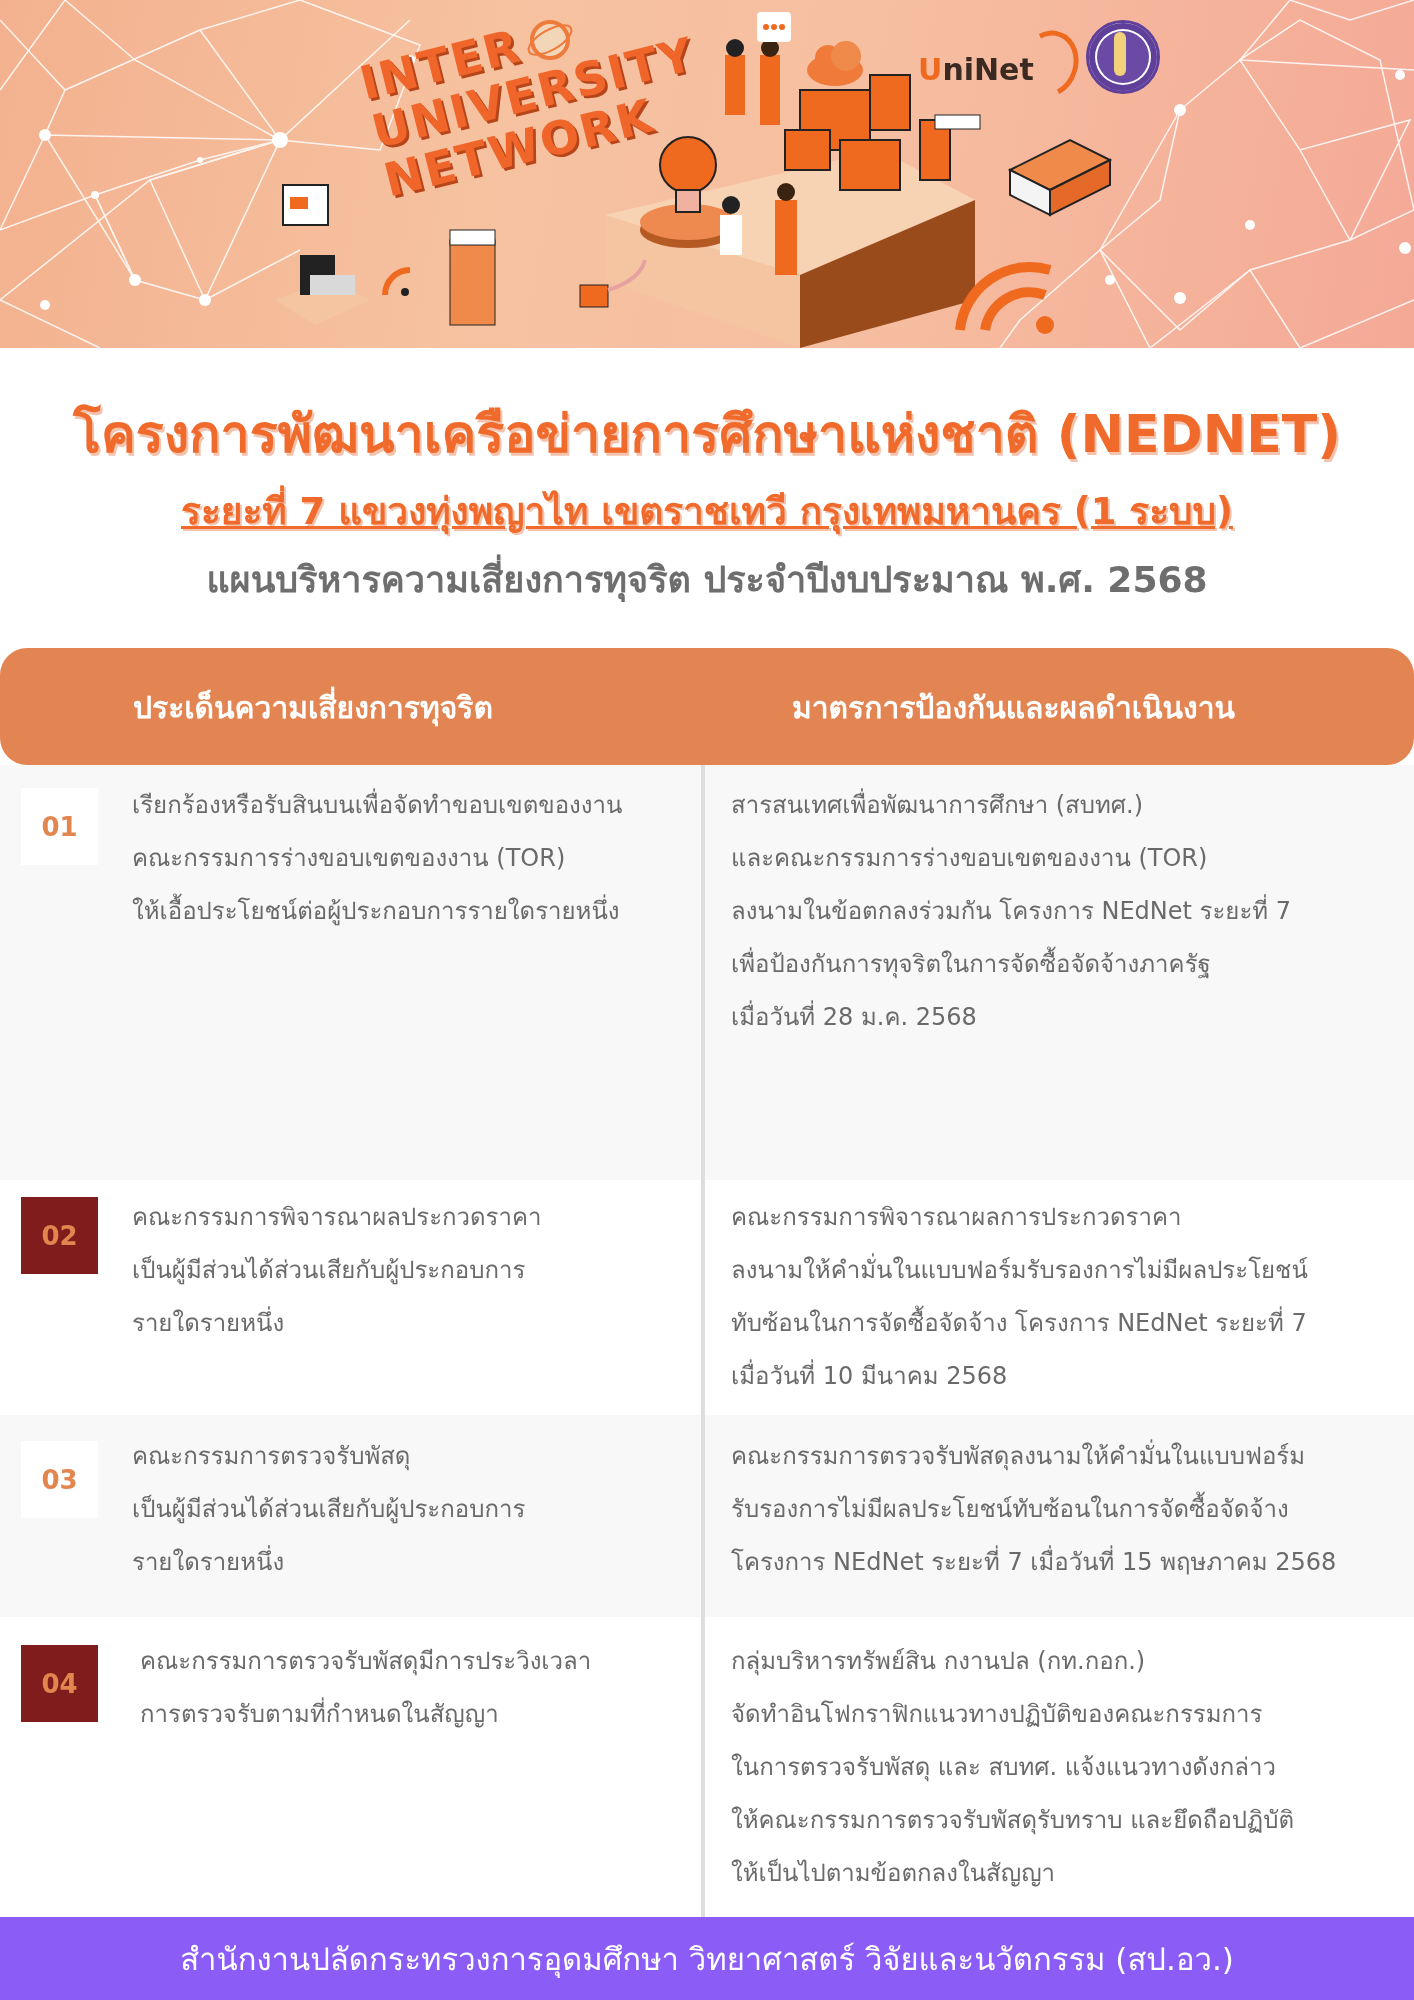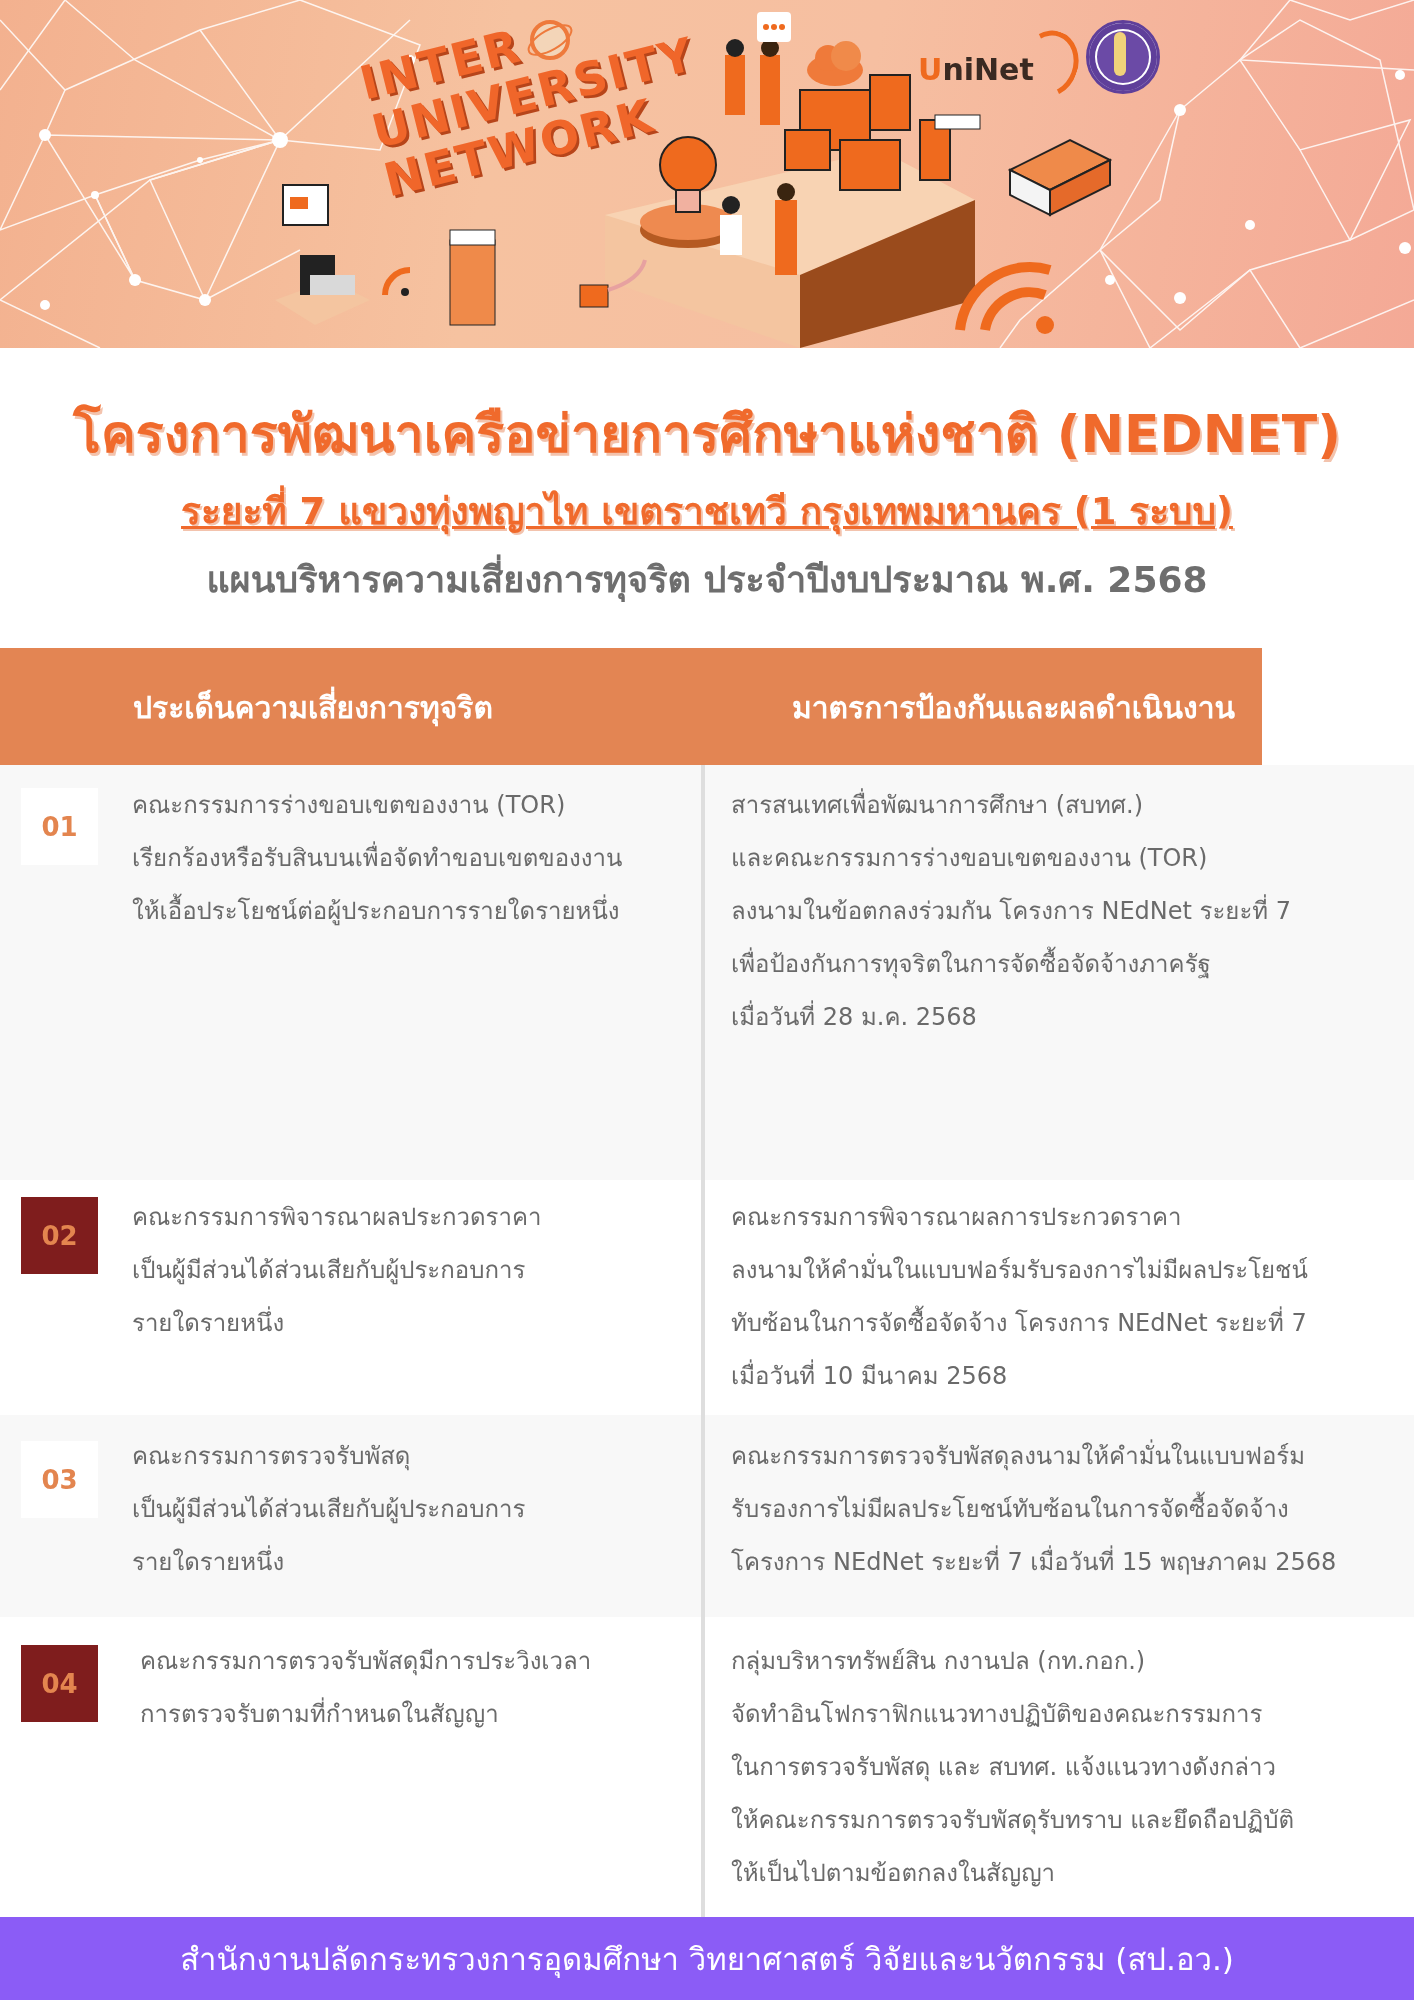--- a/index.html
+++ b/index.html
@@ -19,21 +19,21 @@
   .seal { position:absolute; left:1086px; top:20px; width:68px; height:68px; border-radius:50%; background:#ffffff; border:3px solid #5f3f9a; box-shadow:inset 0 0 0 6px #5f3f9a, inset 0 0 0 8px #ffffff, inset 0 0 0 40px #6b4aa6; }
   .seal-mark { position:absolute; left:1114px; top:32px; width:12px; height:44px; background:#f1d27a; border-radius:6px; }
 
   
   .title-block { position:absolute; left:0; top:384px; width:1414px; text-align:center; }
   .t1 { font-weight:bold; color:#f06a2c; font-size:52px; line-height:70px; text-shadow:2px 3px 0 #f3c3ad; margin:15px; }
   .t2 { font-weight:bold; color:#f06a2c; font-size:37px; line-height:56px; text-shadow:2px 2px 0 #f3c3ad; margin:4px 0 0 0;text-decoration:underline; }
   .t3 { font-weight:bold; color:#6e6e6e; font-size:36px; line-height:56px; margin:12px 0 0 0; }
 
   
-  .thead { position:absolute; left:0; top:648px; width:1262px; height:117px; background:#e38553; display:flex; align-items:center; }
+  .thead { position:absolute; left:0; top:648px; width:1414px; height:117px; background:#e38553; display:flex; align-items:center;border-radius:27px; }
   .thead .h { color:#ffffff; font-weight:bold; font-size:30px; }
   .thead .h1 { position:absolute; left:133px; top:36px; }
   .thead .h2 { position:absolute; left:792px; top:36px; }
 
   .row { position:absolute; left:0; width:1414px; }
   .row.alt { background:#f8f8f8; }
   .row.plain { background:#ffffff; }
   .num { position:absolute; left:21px; width:77px; height:77px; font-weight:bold; color:#e3854f; font-size:26px;
          display:flex; align-items:center; justify-content:center; }
   .row.alt .num { background:#ffffff; }
@@ -180,22 +180,22 @@
 </div>
 
 <div class="thead">
   <div class="h h1">ประเด็นความเสี่ยงการทุจริต</div>
   <div class="h h2">มาตรการป้องกันและผลดำเนินงาน</div>
 </div>
 
 <div class="row alt" style="top:765px; height:415px;">
   <div class="num" style="top:23px;">01</div>
   <div class="risk" style="top:14px;">
+    <p>เรียกร้องหรือรับสินบนเพื่อจัดทำขอบเขตของงาน</p>
     <p>คณะกรรมการร่างขอบเขตของงาน (TOR)</p>
-    <p>เรียกร้องหรือรับสินบนเพื่อจัดทำขอบเขตของงาน</p>
     <p>ให้เอื้อประโยชน์ต่อผู้ประกอบการรายใดรายหนึ่ง</p>
   </div>
   <div class="measure" style="top:14px;">
     <p>สารสนเทศเพื่อพัฒนาการศึกษา (สบทศ.)</p>
     <p>และคณะกรรมการร่างขอบเขตของงาน (TOR)</p>
     <p>ลงนามในข้อตกลงร่วมกัน โครงการ NEdNet ระยะที่ 7</p>
     <p>เพื่อป้องกันการทุจริตในการจัดซื้อจัดจ้างภาครัฐ</p>
     <p>เมื่อวันที่ 28 ม.ค. 2568</p>
   </div>
 </div>

